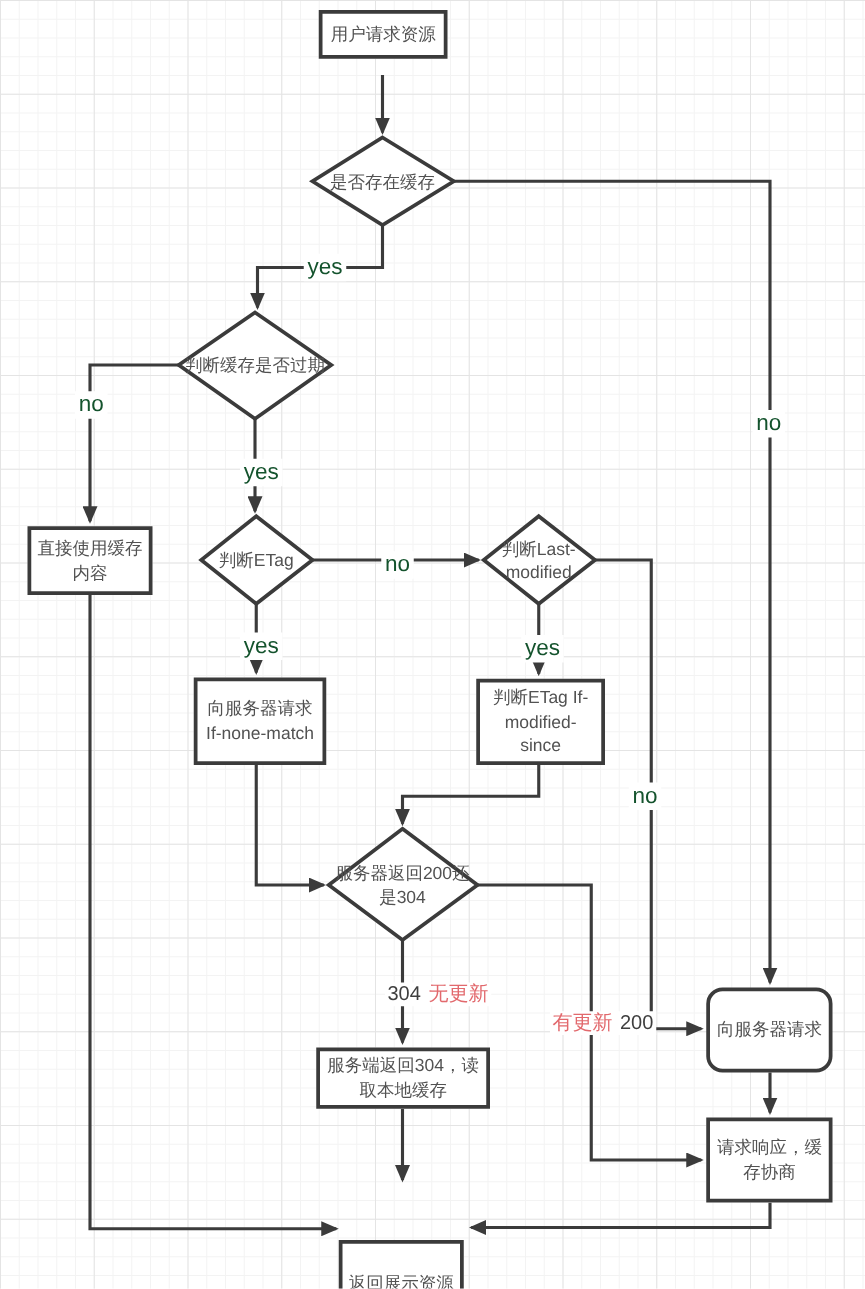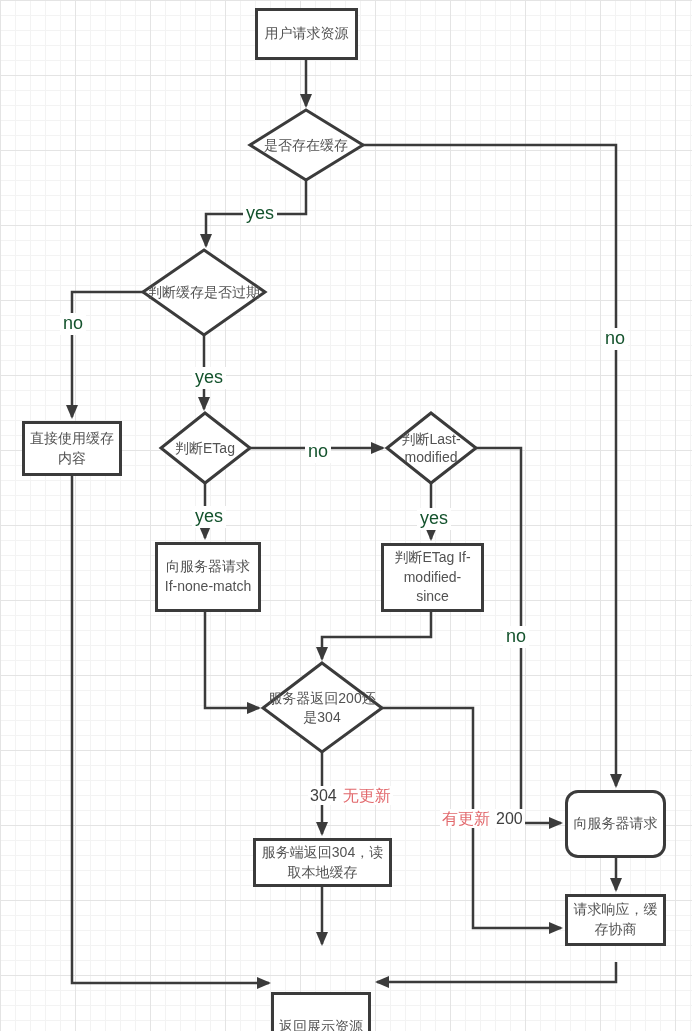--- a/index.html
+++ b/index.html
@@ -70,33 +70,33 @@
 
     <g stroke="#3b3b3b" stroke-width="3" fill="#ffffff" stroke-linejoin="miter">
       <polygon points="306,110 363,145 306,180 250,145"></polygon>
       <polygon points="204,250 265,292 204,335 143,292"></polygon>
       <polygon points="205,413 250,448 205,483 161,448"></polygon>
       <polygon points="431,413 476,448 431,483 387,448"></polygon>
       <polygon points="322,663 382,708 322,752 263,708"></polygon>
     </g>
   </svg>
 
-  <div class="rect-node" style="left:255px;top:8px;width:103px;height:52px;">用户请求资源</div>
+  <div class="rect-node" style="left:255px;top:8px;width:103px;height:39px;">用户请求资源</div>
 
   <div class="rect-node" style="left:22px;top:421px;width:100px;height:55px;">直接使用缓存内容</div>
 
   <div class="rect-node" style="left:155px;top:542px;width:106px;height:70px;">向服务器请求 If-none-match</div>
 
   <div class="rect-node" style="left:381px;top:543px;width:103px;height:69px;">判断ETag If-modified-since</div>
 
   <div class="rect-node" style="left:253px;top:838px;width:139px;height:49px;">服务端返回304，读取本地缓存</div>
 
   <div class="rect-node" style="left:565px;top:790px;width:101px;height:68px;border-radius:13px;">向服务器请求</div>
 
-  <div class="rect-node" style="left:565px;top:894px;width:101px;height:52px;">请求响应，缓存协商</div>
+  <div class="rect-node" style="left:565px;top:894px;width:101px;height:68px;">请求响应，缓存协商</div>
 
   <div class="rect-node" style="left:271px;top:948px;width:100px;height:69px;margin-top:44px;">返回展示资源</div>
 
   <div class="diamond-label" style="left:246px;top:130px;width:120px;height:30px;">是否存在缓存</div>
 
   <div class="diamond-label" style="left:134px;top:277px;width:140px;height:30px;">判断缓存是否过期</div>
 
   <div class="diamond-label" style="left:155px;top:433px;width:100px;height:30px;">判断ETag</div>
 
   <div class="diamond-label" style="left:386px;top:413px;width:90px;height:70px;">判断Last-modified</div>

